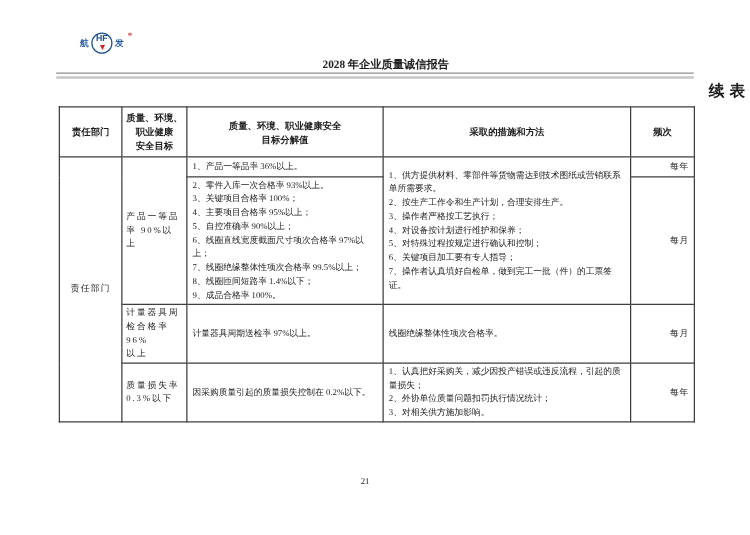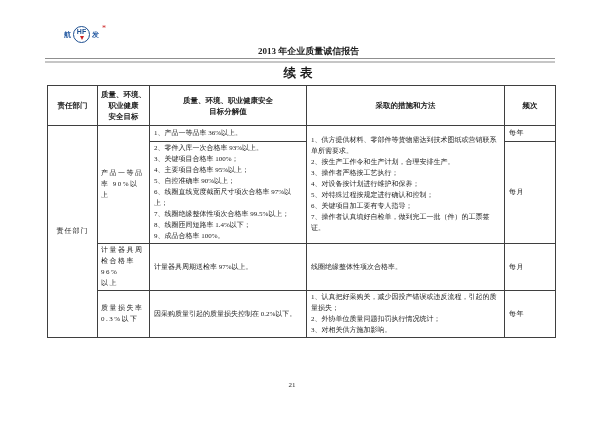--- a/index.html
+++ b/index.html
@@ -17,49 +17,49 @@
     font-weight:bold;color:#1d4f91;font-family:"Liberation Sans",sans-serif;letter-spacing:0;}
   .logo-wedge{position:absolute;left:50%;bottom:2px;transform:translateX(-50%);
     width:0;height:0;border-left:2px solid transparent;border-right:2px solid transparent;
     border-top:4px solid #cc2222;}
   .logo-tm{font-size:8px;color:#cc2222;position:relative;top:-6px;left:1px;}
   
   .header-title{position:absolute;left:258px;top:45px;font-size:9px;font-weight:bold;color:#222;}
   .header-rule{position:absolute;left:45px;top:58px;width:510px;height:2px;
     border-top:1px solid #8f8f8f;border-bottom:2.5px solid #c6c6c6;}
   
-  .page-title{position:absolute;top:65px;left:0;width:600px;text-align:center;
+  .page-title{position:absolute;top:65px;left:0;width:600px;text-align:right;
     font-size:12.5px;font-weight:bold;letter-spacing:4px;}
   
   table{position:absolute;left:47px;top:85px;border-collapse:collapse;table-layout:fixed;width:508px;}
   td,th{border:1px solid #3f3f3f;font-size:7px;line-height:11px;padding:1px 4px;
     vertical-align:middle;box-sizing:border-box;overflow:hidden;}
   th{font-weight:bold;text-align:center;white-space:pre-line;font-size:7.5px;line-height:11px;padding:1px 2px;}
   .r-head{height:40px}.r-a{height:16px}.r-b{height:97px}.r-c{height:41px}.r-d{height:46px}
   .dept-cell{text-align:center;letter-spacing:1px;padding:1px 2px;}
   .goal-cell{white-space:pre-line;letter-spacing:1.5px;padding:1px 3px;text-align:left;margin-left:36px;}
-  .freq-cell{text-align:left;letter-spacing:0.5px;}
+  .freq-cell{text-align:right;letter-spacing:0.5px;}
   .list div{margin:0;}
   .single-line{padding-left:4px;}
   
   .footer-page{position:absolute;top:381px;left:0;width:584px;text-align:center;font-size:7px;color:#222;}
 </style>
 </head>
 <body>
 
 <div class="logo">
   <span class="logo-char">航</span>
   <span class="logo-circle">
     <span class="logo-hf">HF</span>
     <span class="logo-wedge"></span>
   </span>
   <span class="logo-char">发</span>
   <span class="logo-tm">*</span>
 </div>
-<div class="header-title">2013 年企业质量诚信报告</div>
+<div class="header-title">2028 年企业质量诚信报告</div>
 <div class="header-rule"></div>
 
 <div class="page-title">续表</div>
 
 <table>
   <colgroup>
     <col style="width:50px">
       <col style="width:52px">
       <col style="width:157px">
       <col style="width:198px">

